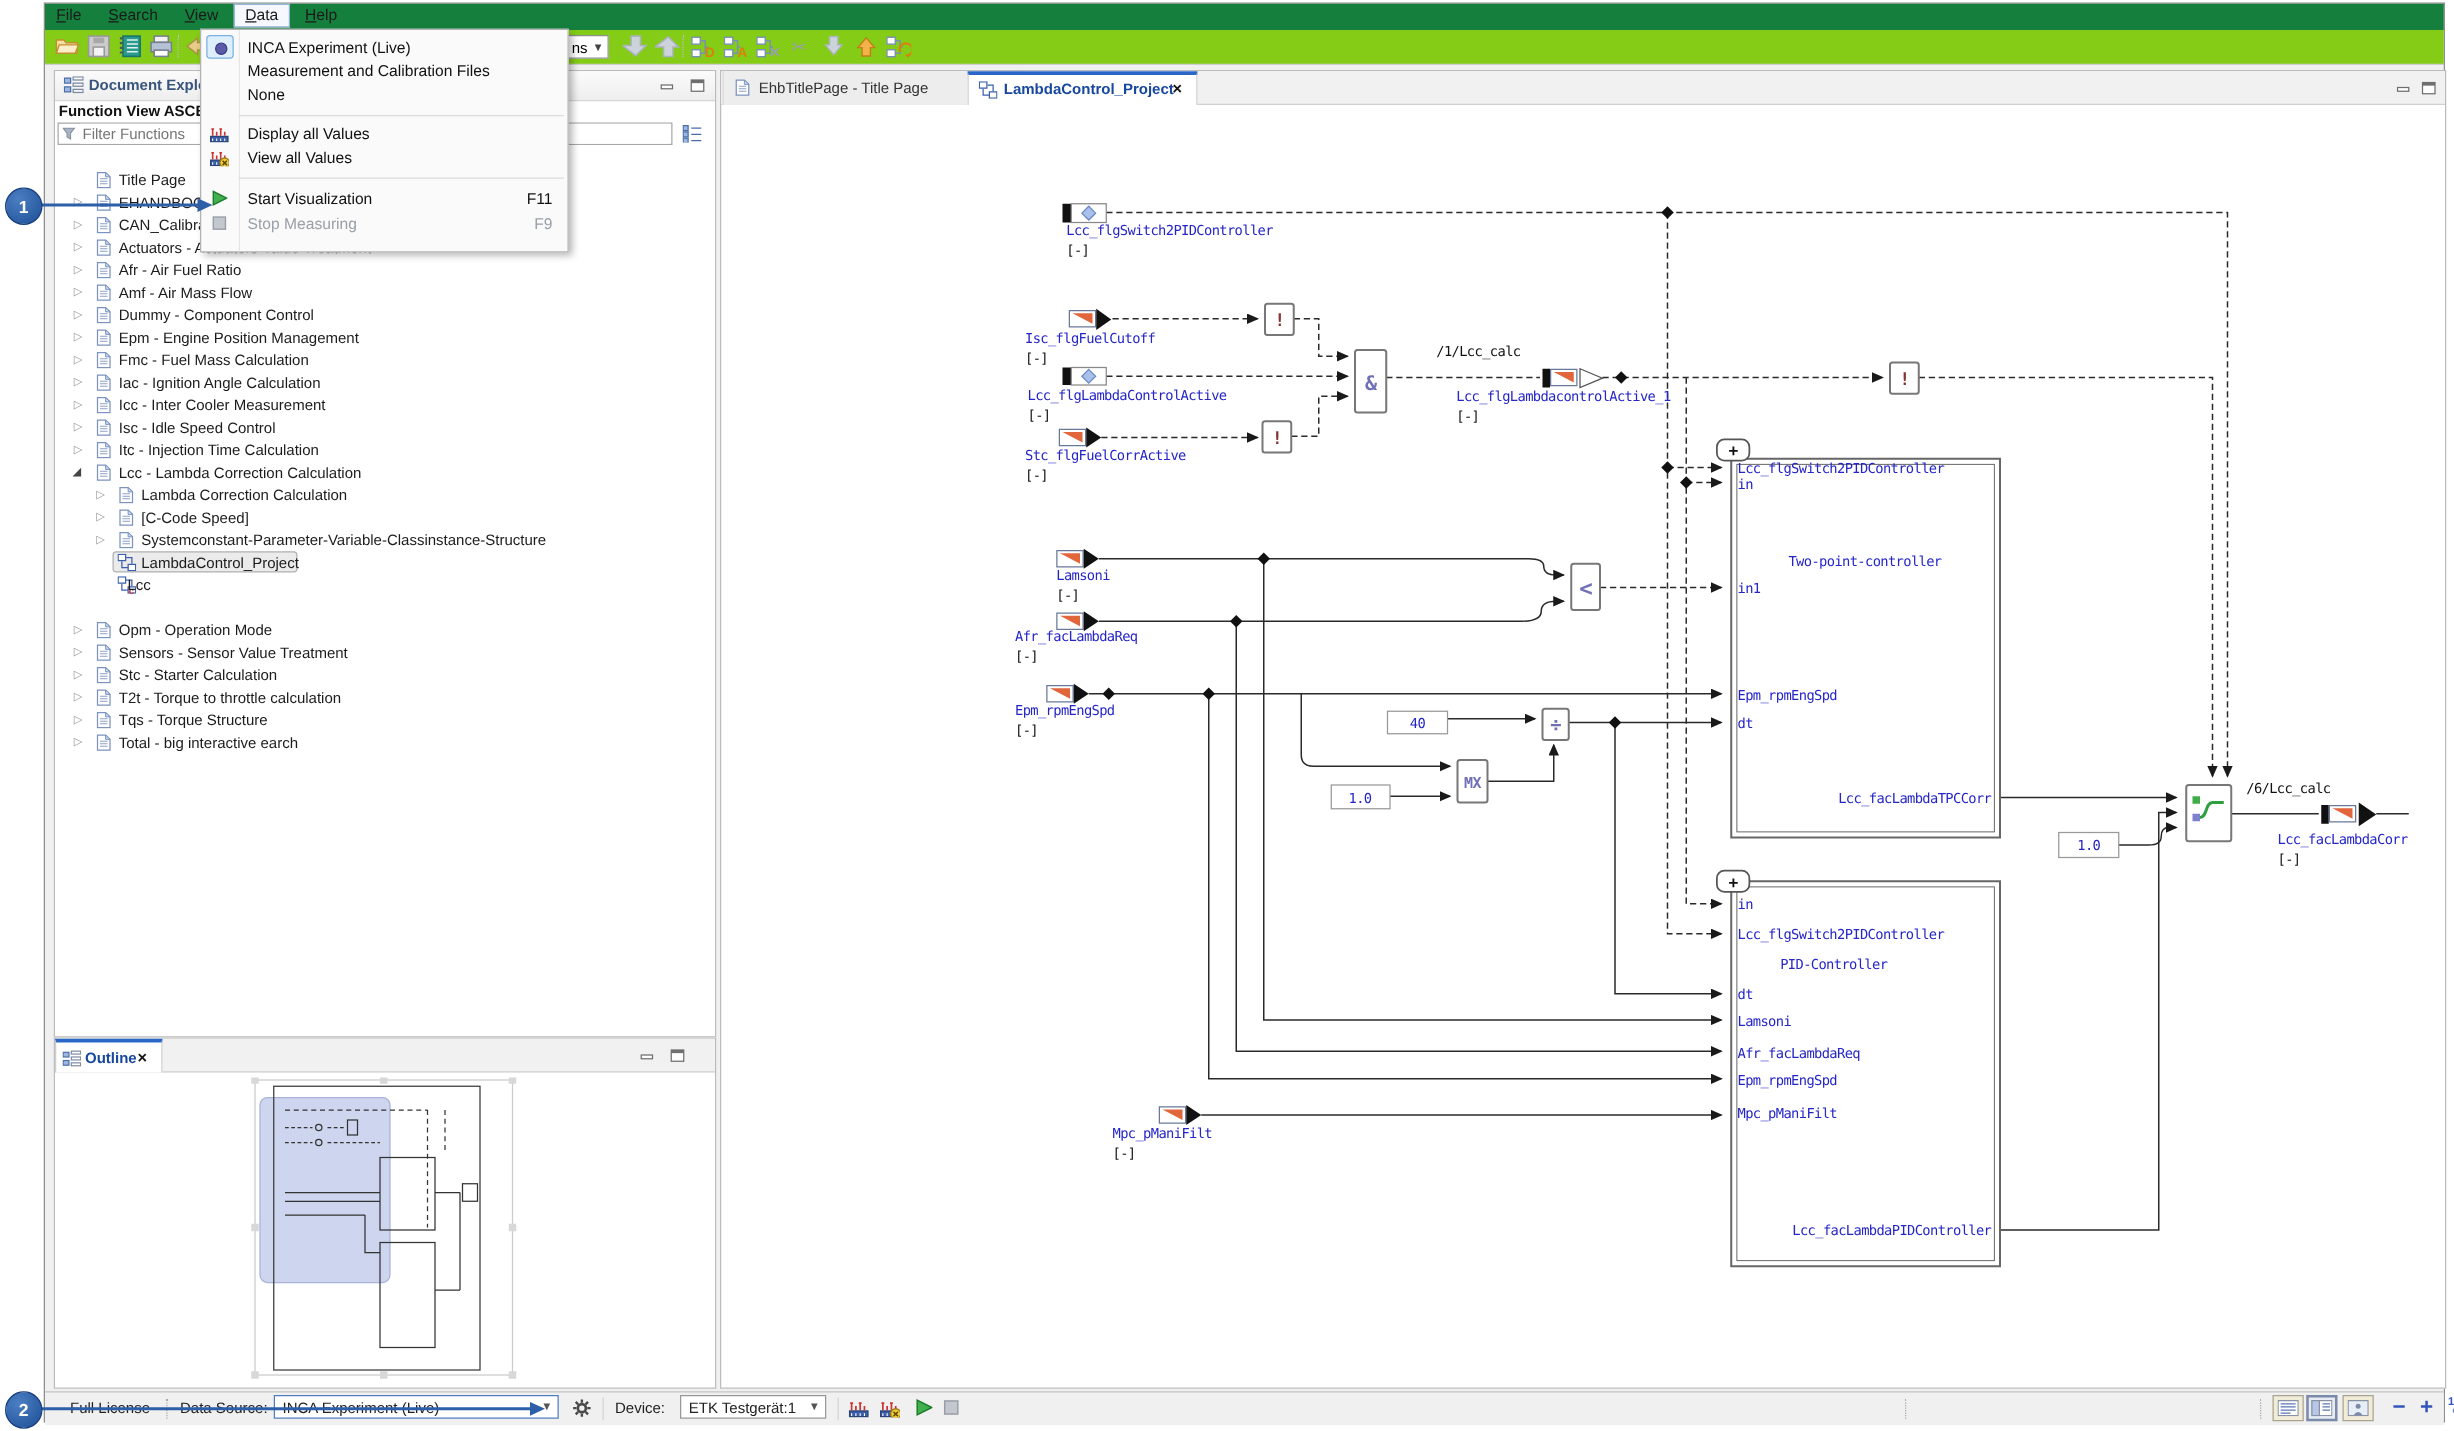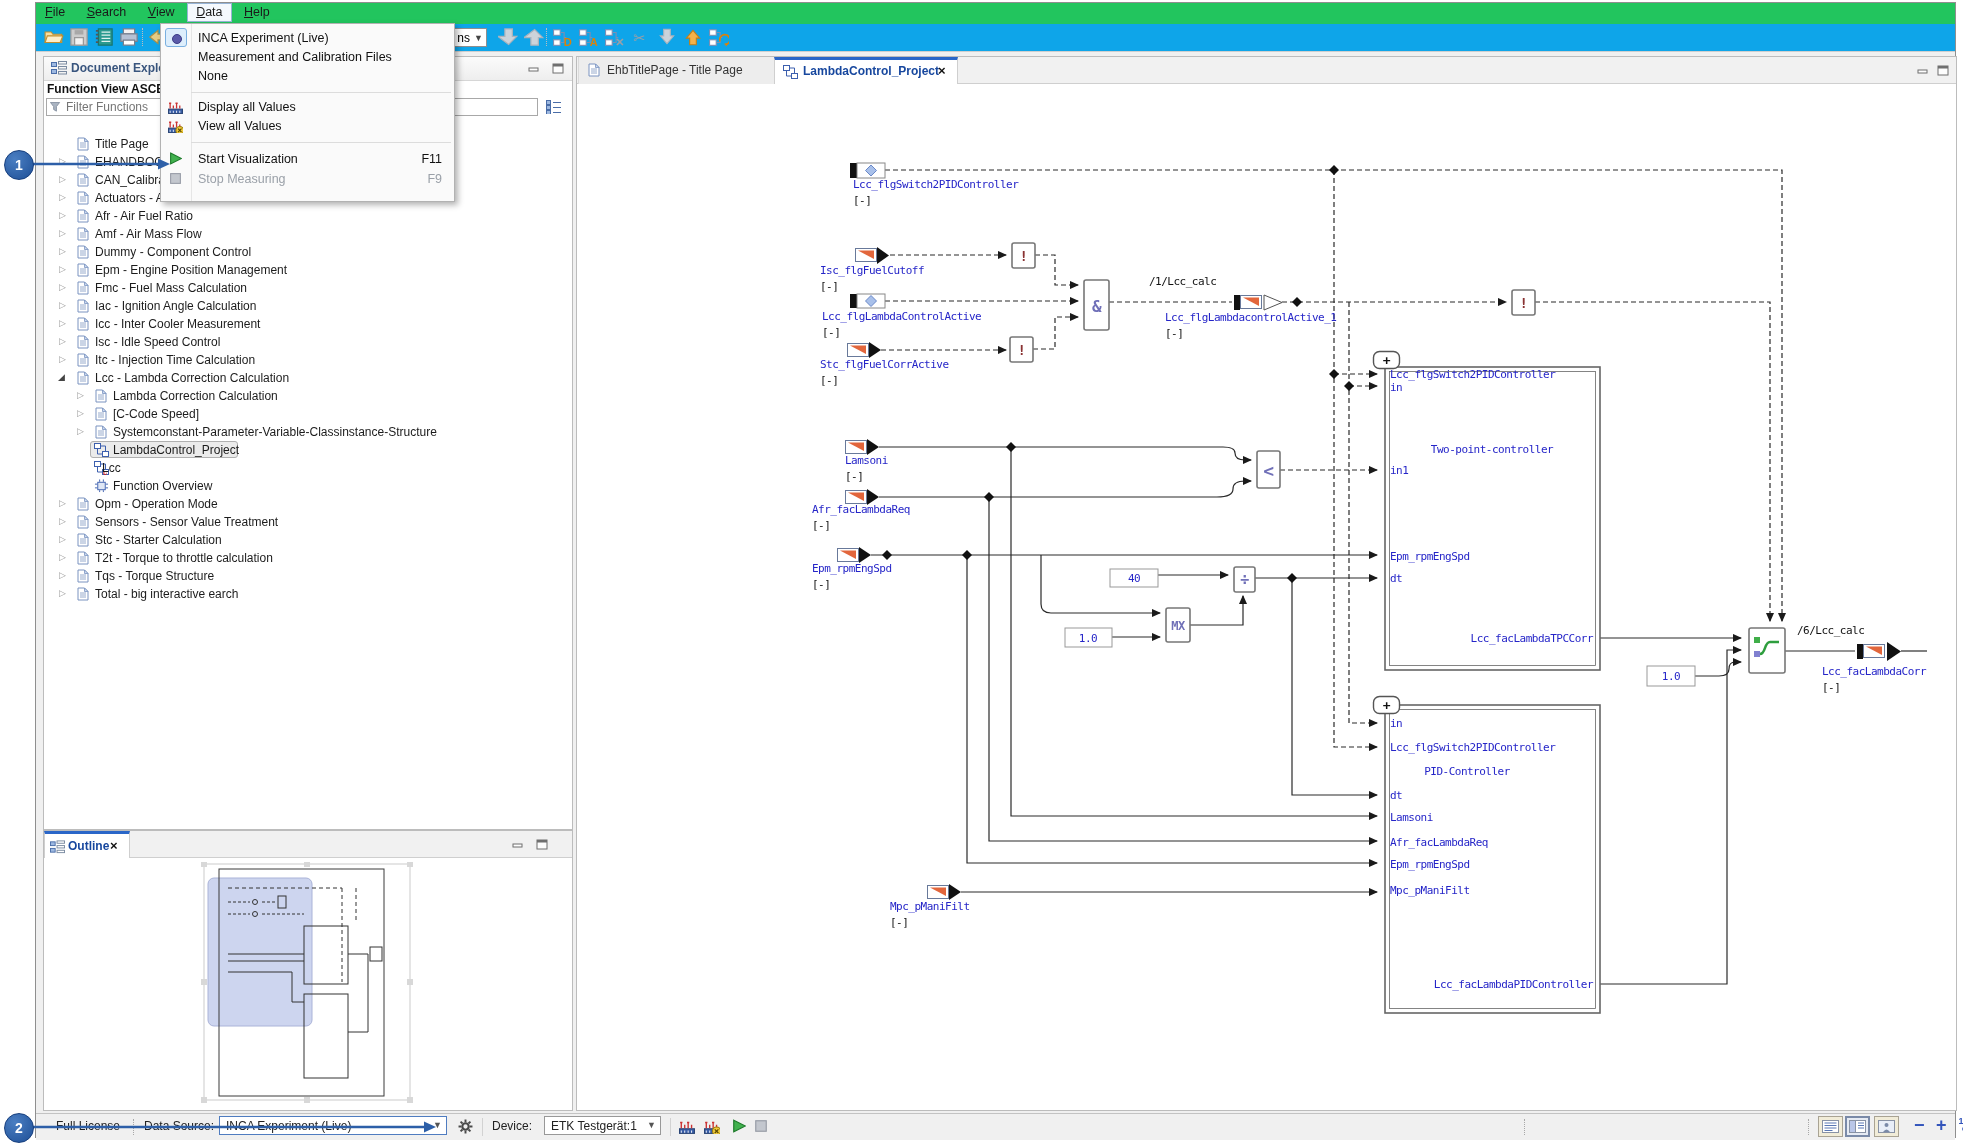--- a/index.html
+++ b/index.html
@@ -1,25 +1,25 @@
 <!DOCTYPE html>
 <html><head>
 <meta charset="utf-8">
 <style>
   html,body{margin:0;padding:0;}
   body{width:1963px;height:1145px;position:relative;background:#ffffff;
        font-family:"Liberation Sans",sans-serif;overflow:hidden;-webkit-font-smoothing:antialiased;}
   .abs{position:absolute;}
   .win{position:absolute;left:35px;top:2px;width:1921px;height:1136px;background:#f0f0f0;border:1px solid #8f8f8f;box-sizing:border-box;}
   
-  .menubar{position:absolute;left:0;top:0;width:100%;height:21px;background:#22c55e;border-bottom:1px solid #e2e2e2;font-size:12.5px;color:#1a1a1a;}
+  .menubar{position:absolute;left:0;top:0;width:100%;height:21px;background:#15803d;border-bottom:1px solid #e2e2e2;font-size:12.5px;color:#1a1a1a;}
   .mitem{display:inline-block;padding:2px 9px 3px;margin-top:0;cursor:default;}
   .mitem.active{background:#f5f9fd;border:1px solid #96b4d6;padding:1px 8px 2px;}
   
-  .toolbar{position:absolute;left:0;top:21px;width:100%;height:27px;background:#0ea5e9;border-bottom:1px solid #cfcfcf;}
+  .toolbar{position:absolute;left:0;top:21px;width:100%;height:27px;background:#84cc16;border-bottom:1px solid #cfcfcf;}
   .tbtn{position:absolute;top:3px;width:20px;height:20px;}
   .tsep{position:absolute;top:4px;width:0;height:18px;border-left:1px dotted #bdbdbd;}
   
   .panel{position:absolute;background:#ffffff;border:1px solid #bcbcbc;box-sizing:border-box;}
   .phead{position:absolute;left:0;top:0;width:100%;height:23px;background:linear-gradient(#fbfbfb,#eeeeee);border-bottom:1px solid #d6d6d6;}
   .ptitle{position:absolute;top:4px;font-size:12px;font-weight:bold;color:#39557e;white-space:nowrap;}
   .tabstrip{position:absolute;left:0;top:0;width:100%;height:27px;background:#f1f1f1;border-bottom:1px solid #cfcfcf;box-sizing:border-box;}
   .etab{position:absolute;top:0;height:27px;box-sizing:border-box;font-size:12px;white-space:nowrap;}
   .etab.inactive{background:#ededed;border-right:1px solid #cfcfcf;border-left:1px solid #dadada;color:#333;}
   .etab.active{background:#ffffff;border-top:3px solid #2a66c8;border-right:1px solid #cfcfcf;border-left:1px solid #cfcfcf;font-weight:bold;color:#17479e;}
@@ -348,26 +348,20 @@
           </svg>
           <span class="tlabel" style="left:69px">LambdaControl_Project</span>
         </div>
       <div class="trow" style="top:324px">
           <svg class="ticon" style="left:50px" width="15" height="14" viewBox="0 0 15 14">
             <use href="#i-diag"></use>
             <text x="9" y="14" font-size="7.5" font-weight="bold" fill="#cc2222">c</text>
           </svg>
           <span class="tlabel" style="left:58px">Lcc</span>
         </div>
-      <div class="trow" style="top:342px">
-          <svg class="ticon" style="left:50px" width="15" height="14" viewBox="0 0 15 15">
-            <use href="#i-chip"></use>
-          </svg>
-          <span class="tlabel" style="left:69px">Function Overview</span>
-        </div>
       <div class="trow" style="top:360px">
           <span class="tarrow" style="left:15px">▷</span>
           <svg class="ticon" style="left:32px" width="14" height="14" viewBox="0 0 14 14">
             <use href="#i-doc"></use>
           </svg>
           <span class="tlabel" style="left:51px">Opm - Operation Mode</span>
         </div>
       <div class="trow" style="top:378px">
           <span class="tarrow" style="left:15px">▷</span>
           <svg class="ticon" style="left:32px" width="14" height="14" viewBox="0 0 14 14">

